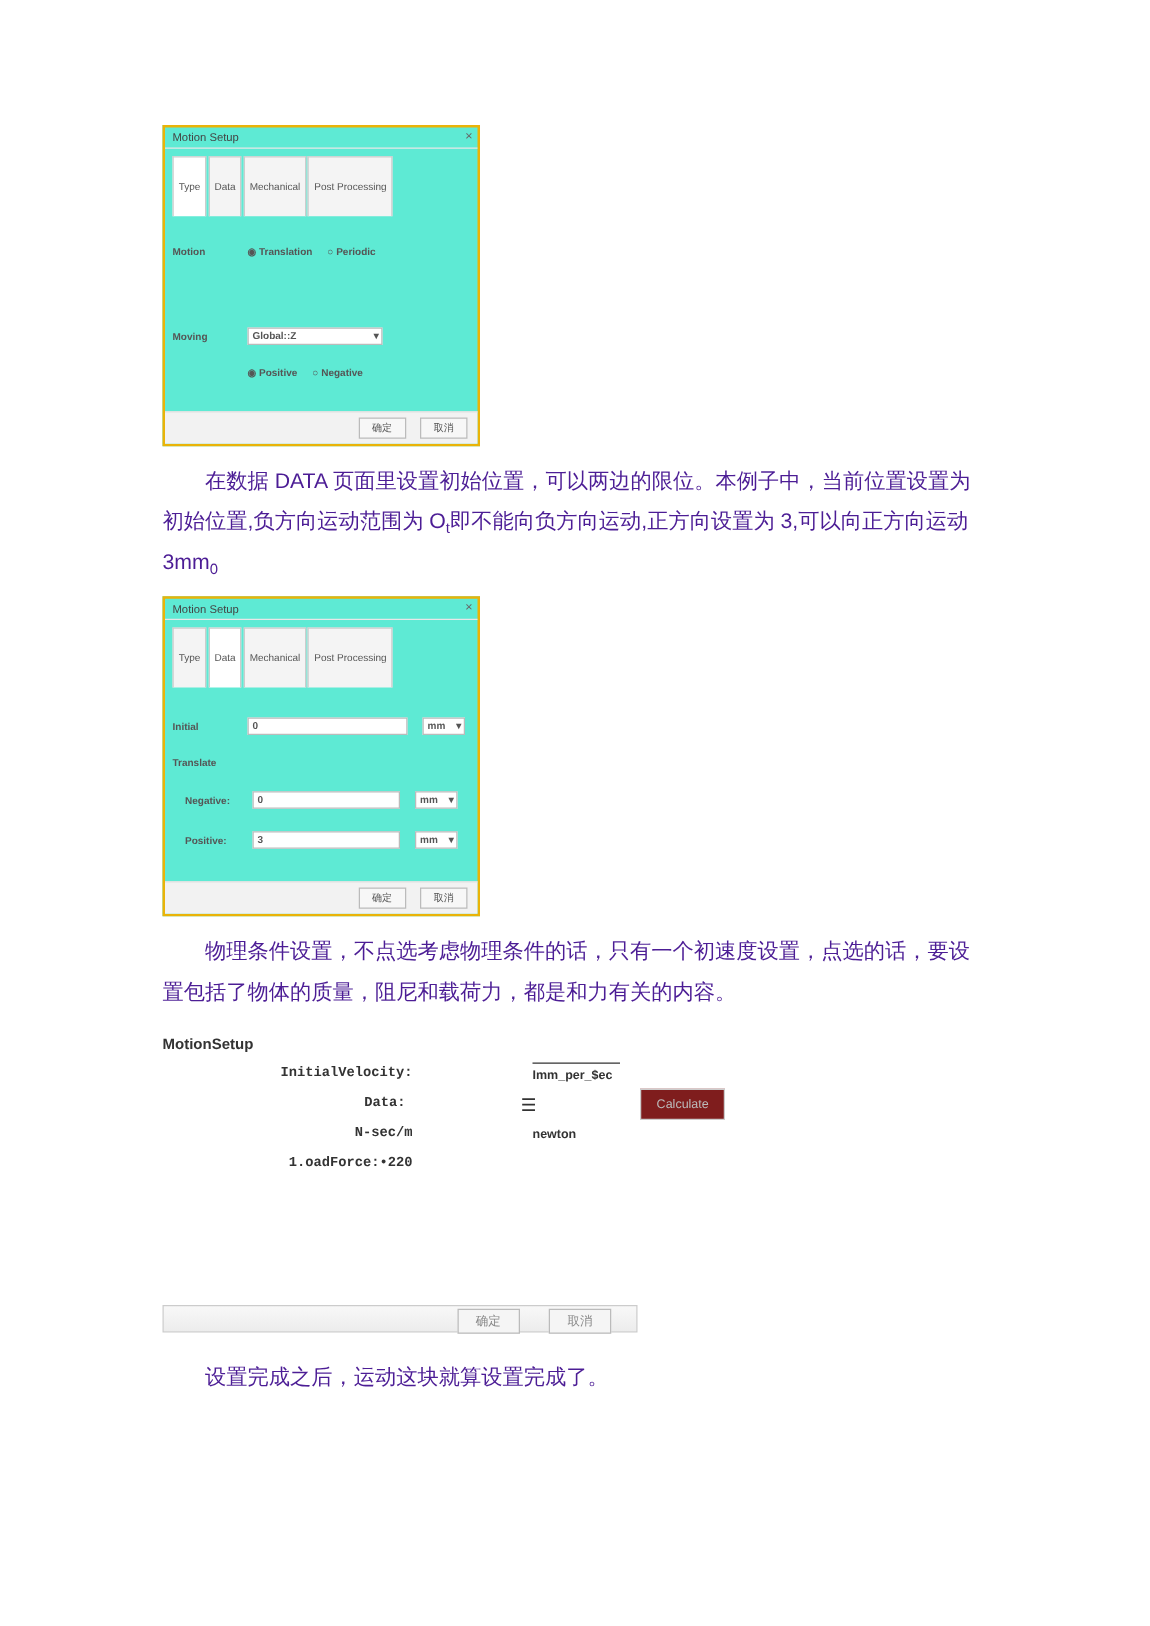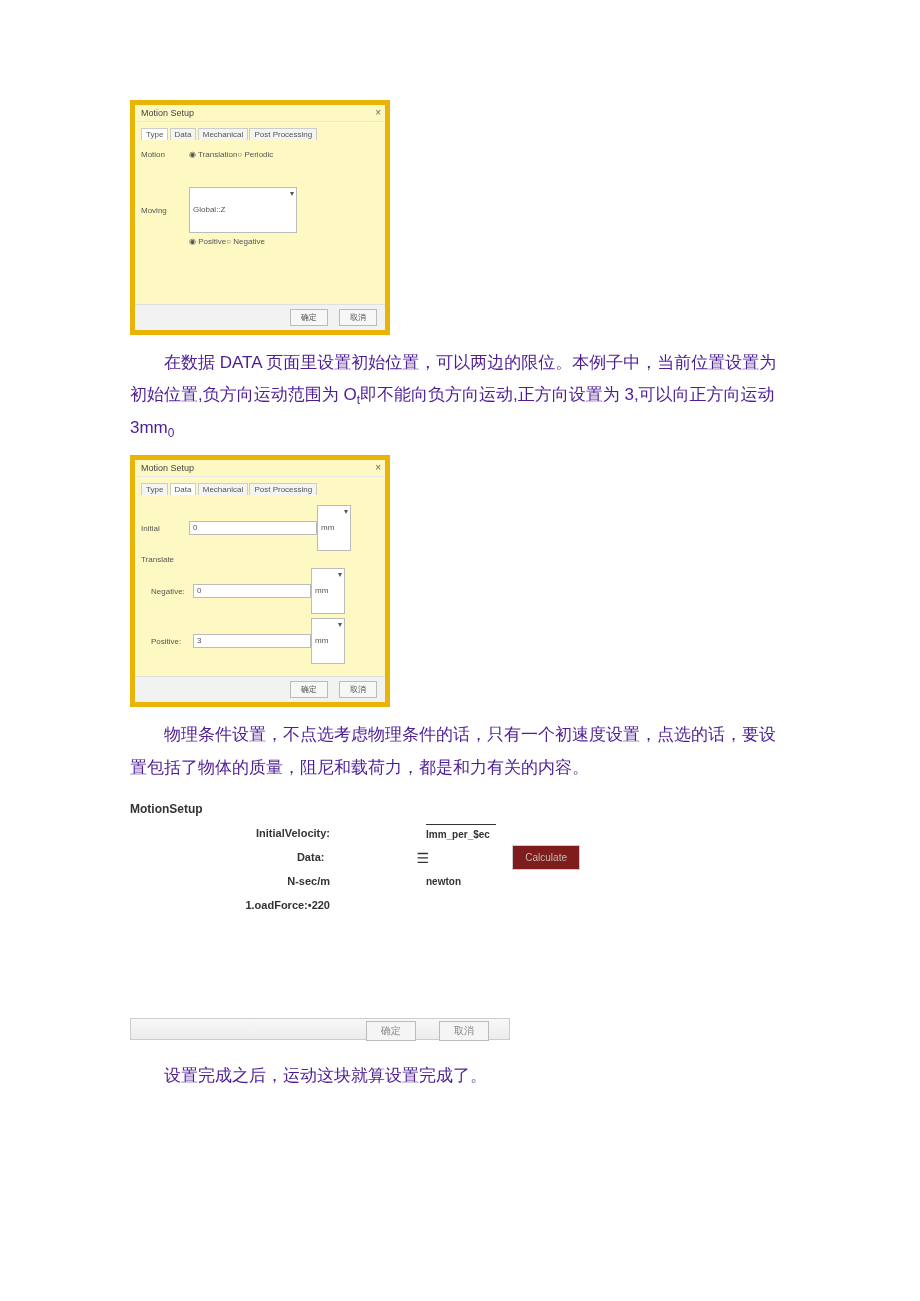--- a/index.html
+++ b/index.html
@@ -8,23 +8,23 @@
     background: #fff;
     font-family: "Microsoft YaHei", Arial, sans-serif;
     font-size: 12px;
     color: #333;
     width: 920px;
   }
   .page {
     padding: 100px 130px 60px 130px;
   }
   .dialog {
-    border: 5px solid #eab308;
+    border: 2px solid #eab308;
     width: 250px;
-    background: #fef9c3;
+    background: #5eead4;
     margin-bottom: 12px;
     position: relative;
   }
   .dlg-title {
     font-size: 9px;
     padding: 3px 6px;
     color: #444;
     border-bottom: 1px solid #e8e8e8;
   }
   .dlg-close {
@@ -40,55 +40,56 @@
     font-size: 8px;
     color: #555;
   }
   .tabs {
     font-size: 8px;
     padding: 2px 0 6px 0;
   }
   .tabs span {
     border: 1px solid #ccc;
     border-bottom: none;
-    padding: 1px 4px;
+    padding: 19px 4px;
     background: #f4f4f4;
     display: inline-block;
     margin-right: -1px;
     color: #555;
   }
   .tabs span.active {
     background: #fff;
     position: relative;
     z-index: 1;
   }
   .row {
     display: flex;
     align-items: center;
-    gap: 0;
-    margin: 4px 0;
+    gap: 12px;
+    margin: 18px 0;
+    font-weight: bold;
   }
   .lbl {
     width: 48px;
     text-align: left;
   }
   .radio::before {
     content: "○ ";
   }
   .radio.checked::before {
     content: "◉ ";
   }
   .dropdown {
     border: 1px solid #bbb;
     background: #fff;
     height: 12px;
     width: 100px;
     display: inline-block;
     font-size: 8px;
-    padding: 16px 3px;
+    padding: 0 3px;
     position: relative;
     line-height: 12px;
   }
   .dropdown::after {
     content: "▾";
     position: absolute;
     right: 2px;
     top: 0;
   }
   .txt {
@@ -142,20 +143,21 @@
   }
   .mech-row {
     display: flex;
     align-items: center;
     height: 24px;
   }
   .mech-lbl {
     width: 130px;
     text-align: right;
     padding-right: 6px;
+    font-family: Liberation Mono, monospace;
   }
   .mech-val {
     width: 90px;
     text-align: left;
   }
   .mech-unit {
     width: 100px;
     font-size: 10px;
   }
   .calc-btn {

